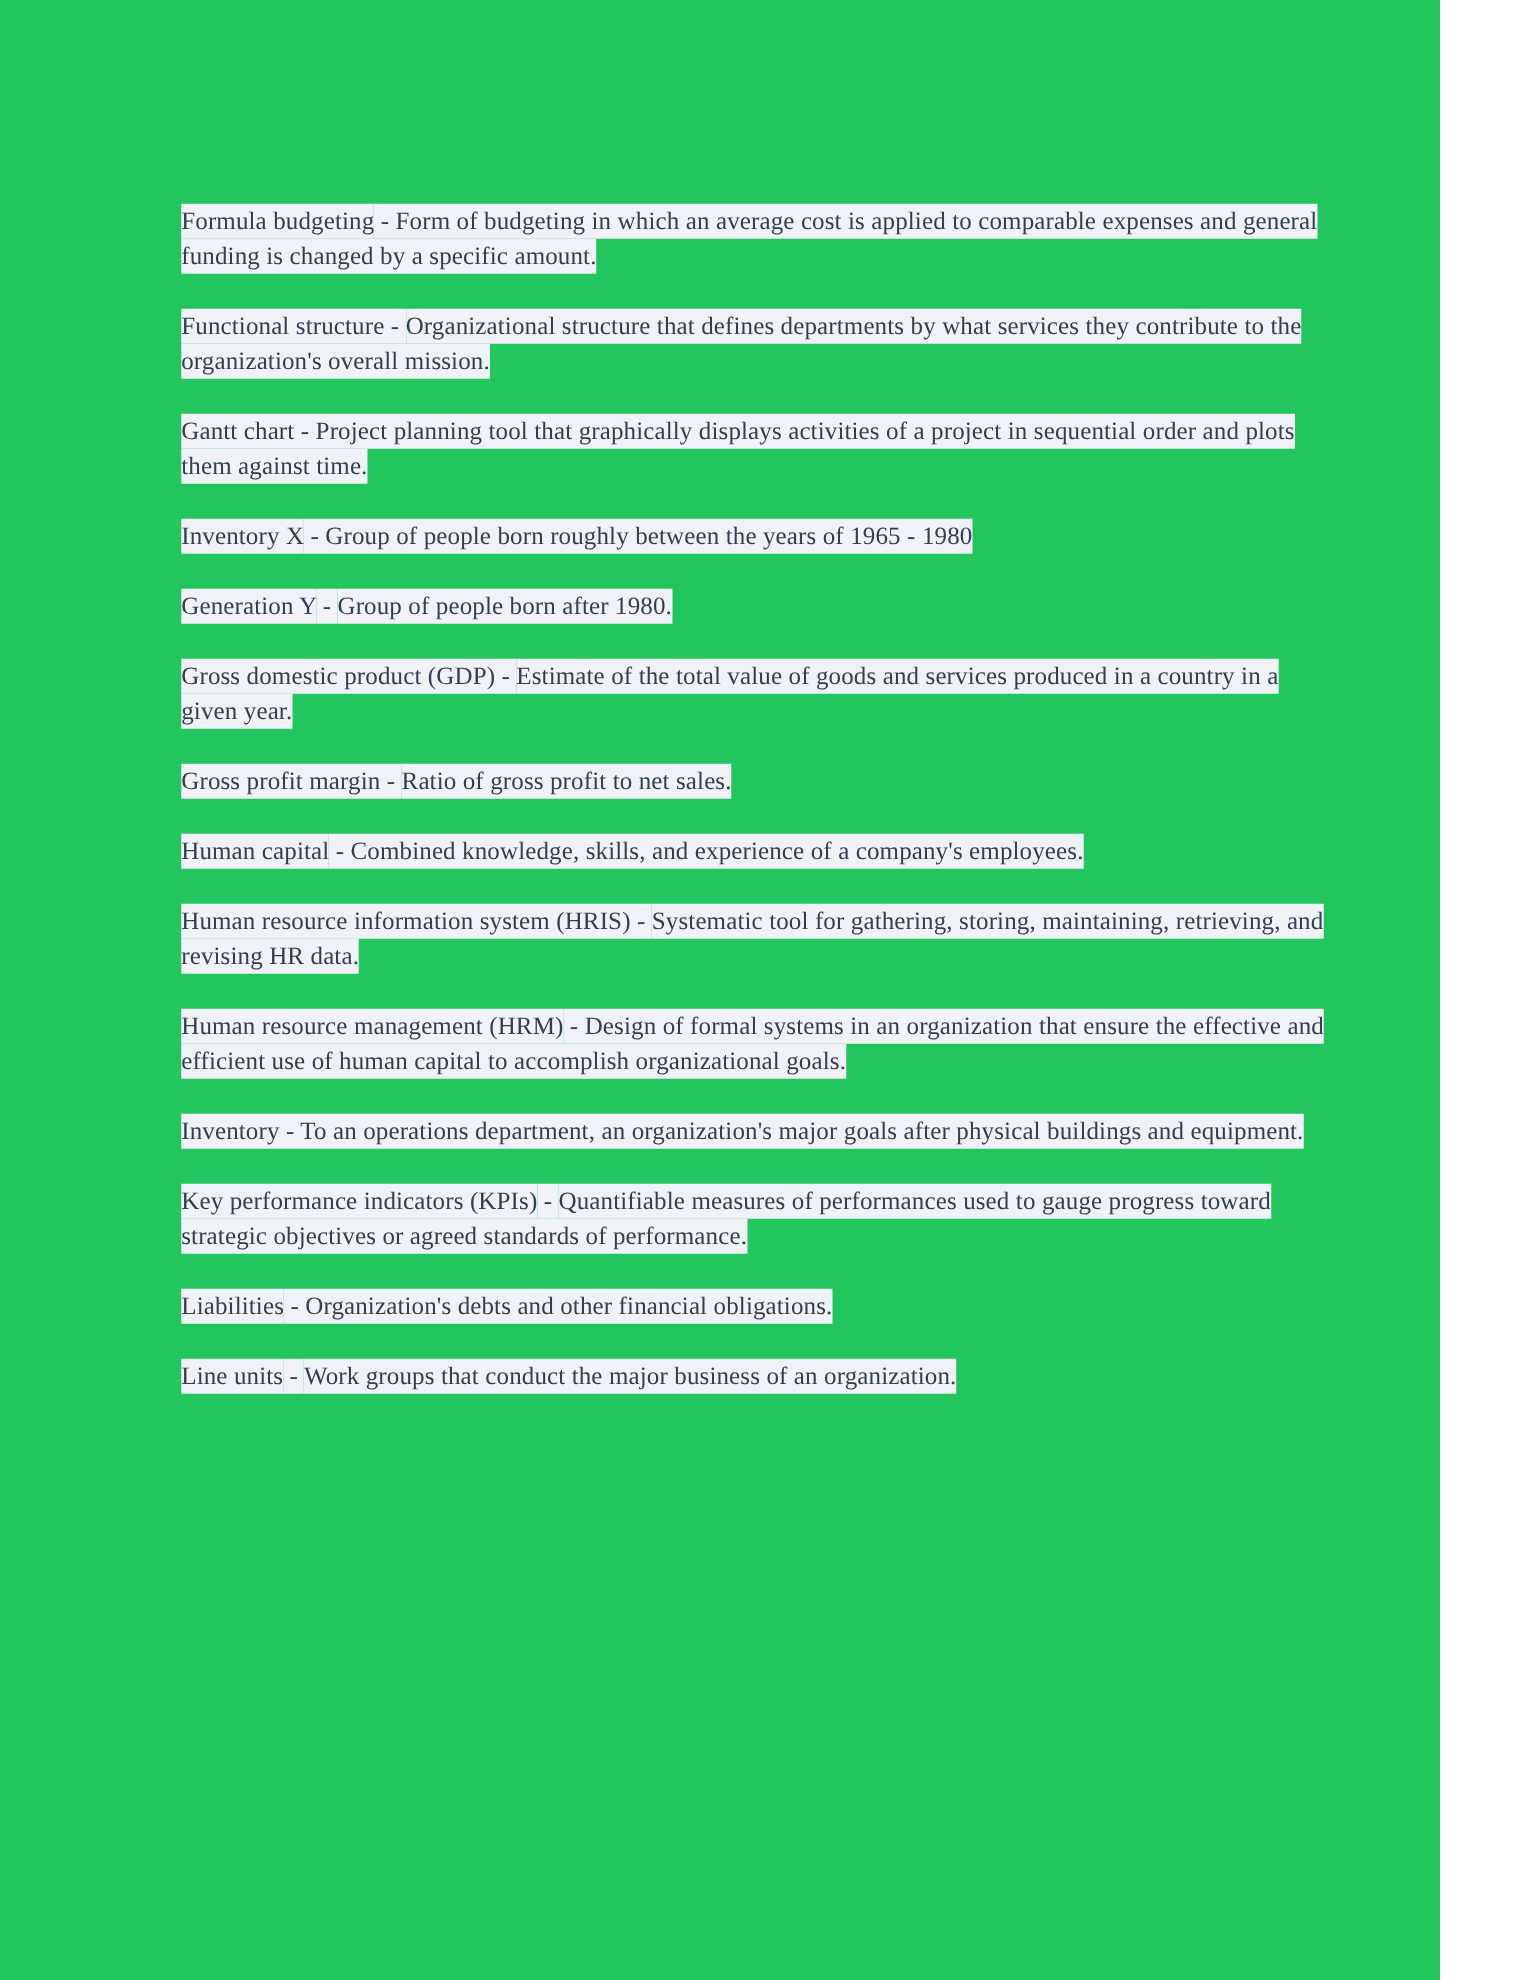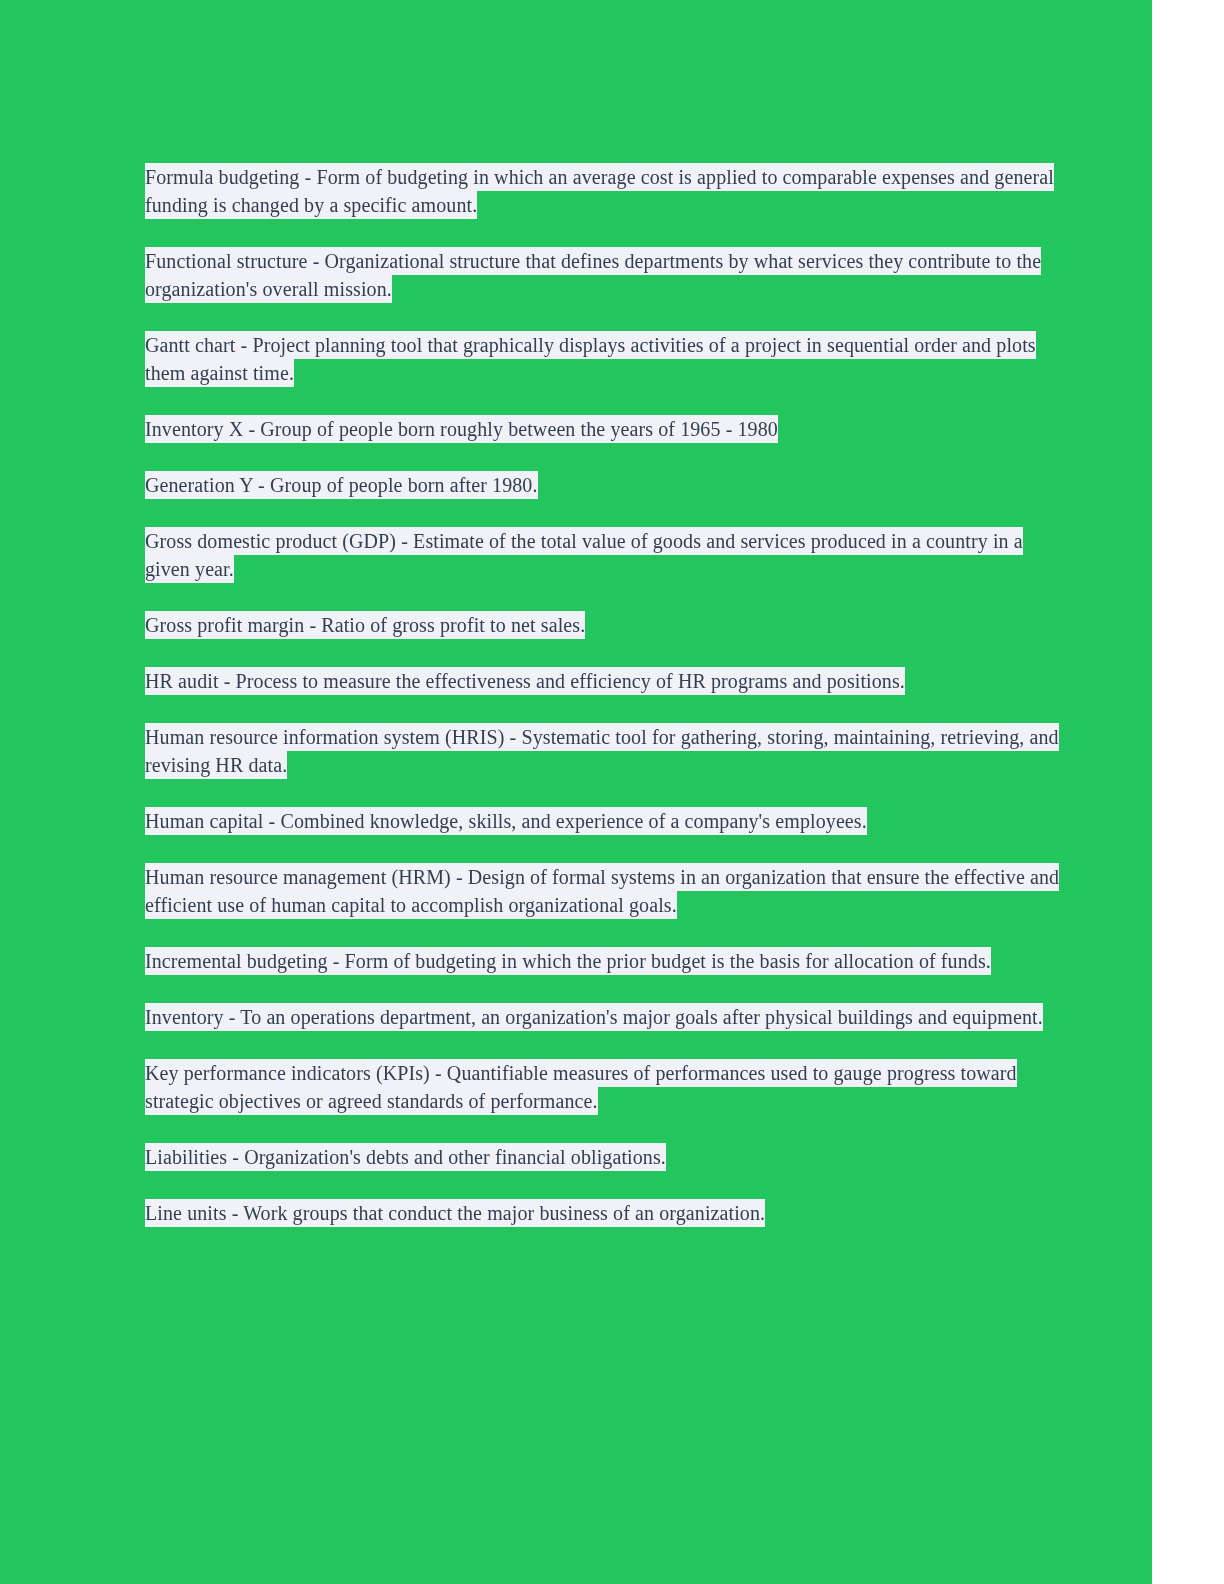--- a/index.html
+++ b/index.html
@@ -50,23 +50,21 @@
 
 <div class="page">
   <div class="content" id="glossary-list">
       <p class="entry"><span class="hl">Formula budgeting</span><span class="hl"> - </span><span class="hl">Form of budgeting in which an average cost is applied to comparable expenses and general funding is changed by a specific amount.</span></p>
       <p class="entry"><span class="hl">Functional structure</span><span class="hl"> - </span><span class="hl">Organizational structure that defines departments by what services they contribute to the organization's overall mission.</span></p>
       <p class="entry"><span class="hl">Gantt chart</span><span class="hl"> - </span><span class="hl">Project planning tool that graphically displays activities of a project in sequential order and plots them against time.</span></p>
       <p class="entry"><span class="hl">Inventory X</span><span class="hl"> - </span><span class="hl">Group of people born roughly between the years of 1965 - 1980</span></p>
       <p class="entry"><span class="hl">Generation Y</span><span class="hl"> - </span><span class="hl">Group of people born after 1980.</span></p>
       <p class="entry"><span class="hl">Gross domestic product (GDP)</span><span class="hl"> - </span><span class="hl">Estimate of the total value of goods and services produced in a country in a given year.</span></p>
       <p class="entry"><span class="hl">Gross profit margin</span><span class="hl"> - </span><span class="hl">Ratio of gross profit to net sales.</span></p>
-      <p class="entry"><span class="hl">HR audit</span><span class="hl"> - </span><span class="hl">Process to measure the effectiveness and efficiency of HR programs and positions.</span></p>
+      <p class="entry"><span class="hl">Human capital</span><span class="hl"> - </span><span class="hl">Combined knowledge, skills, and experience of a company's employees.</span></p>
       <p class="entry"><span class="hl">Human resource information system (HRIS)</span><span class="hl"> - </span><span class="hl">Systematic tool for gathering, storing, maintaining, retrieving, and revising HR data.</span></p>
-      <p class="entry"><span class="hl">Human capital</span><span class="hl"> - </span><span class="hl">Combined knowledge, skills, and experience of a company's employees.</span></p>
       <p class="entry"><span class="hl">Human resource management (HRM)</span><span class="hl"> - </span><span class="hl">Design of formal systems in an organization that ensure the effective and efficient use of human capital to accomplish organizational goals.</span></p>
-      <p class="entry"><span class="hl">Incremental budgeting</span><span class="hl"> - </span><span class="hl">Form of budgeting in which the prior budget is the basis for allocation of funds.</span></p>
       <p class="entry"><span class="hl">Inventory</span><span class="hl"> - </span><span class="hl">To an operations department, an organization's major goals after physical buildings and equipment.</span></p>
       <p class="entry"><span class="hl">Key performance indicators (KPIs)</span><span class="hl"> - </span><span class="hl">Quantifiable measures of performances used to gauge progress toward strategic objectives or agreed standards of performance.</span></p>
       <p class="entry"><span class="hl">Liabilities</span><span class="hl"> - </span><span class="hl">Organization's debts and other financial obligations.</span></p>
       <p class="entry"><span class="hl">Line units</span><span class="hl"> - </span><span class="hl">Work groups that conduct the major business of an organization.</span></p>
     </div>
 </div>
 
 </body></html>

